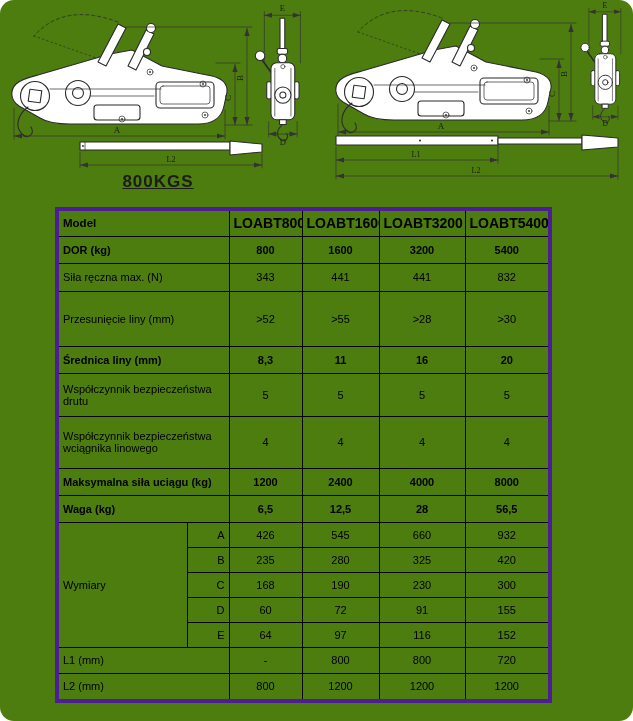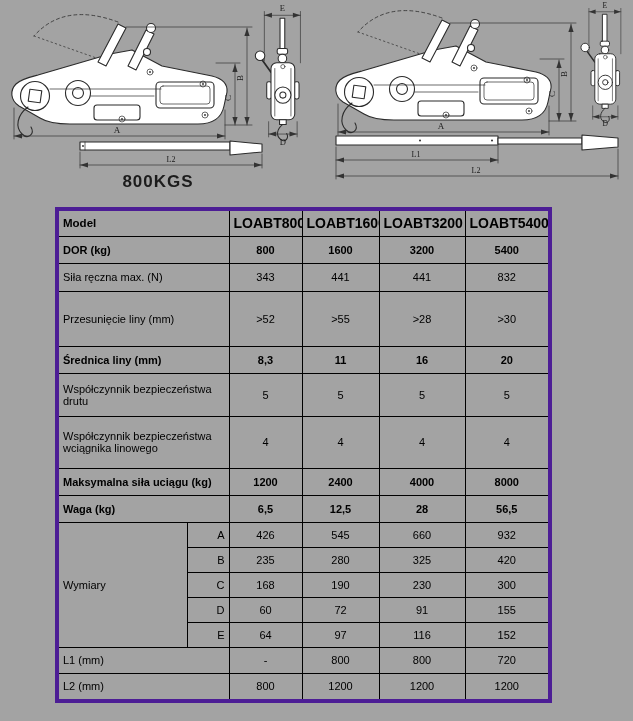--- a/index.html
+++ b/index.html
@@ -1,21 +1,21 @@
 <!DOCTYPE html>
 <html><head>
 <meta charset="utf-8">
 <style>
   html,body{margin:0;padding:0;background:#fff;}
-  .page{position:relative;width:633px;height:721px;background:#a3a3a3;overflow:hidden;
-        font-family:"Liberation Sans",sans-serif;color:#111;}
+  .page{position:relative;width:633px;height:721px;background:#4d7c0f;overflow:hidden;
+        font-family:"Liberation Sans",sans-serif;color:#111;border-radius:14px;}
   .fig{position:absolute;top:0;}
   .caption{position:absolute;top:172px;height:22px;text-align:center;
            font-weight:bold;font-size:17px;letter-spacing:1px;color:#1c1c1c;}
-  #cap-left{left:0;width:316px;}
+  #cap-left{left:0;width:316px;text-decoration:underline;}
   #cap-right{left:316px;width:317px;font-size:16px;}
   
   .draw{stroke:#2b2b2b;fill:none;stroke-width:1.1;stroke-linejoin:round;stroke-linecap:round;}
   .white{fill:#ffffff;}
   .thin{stroke-width:0.7;}
   .dim{stroke:#333;stroke-width:0.7;fill:none;}
   .arr{fill:#333;stroke:none;}
   .dot{fill:#2b2b2b;stroke:none;}
   .dash{stroke-dasharray:3,3;stroke-width:0.8;}
   .dots{stroke-dasharray:1.5,3;stroke-width:0.7;}

